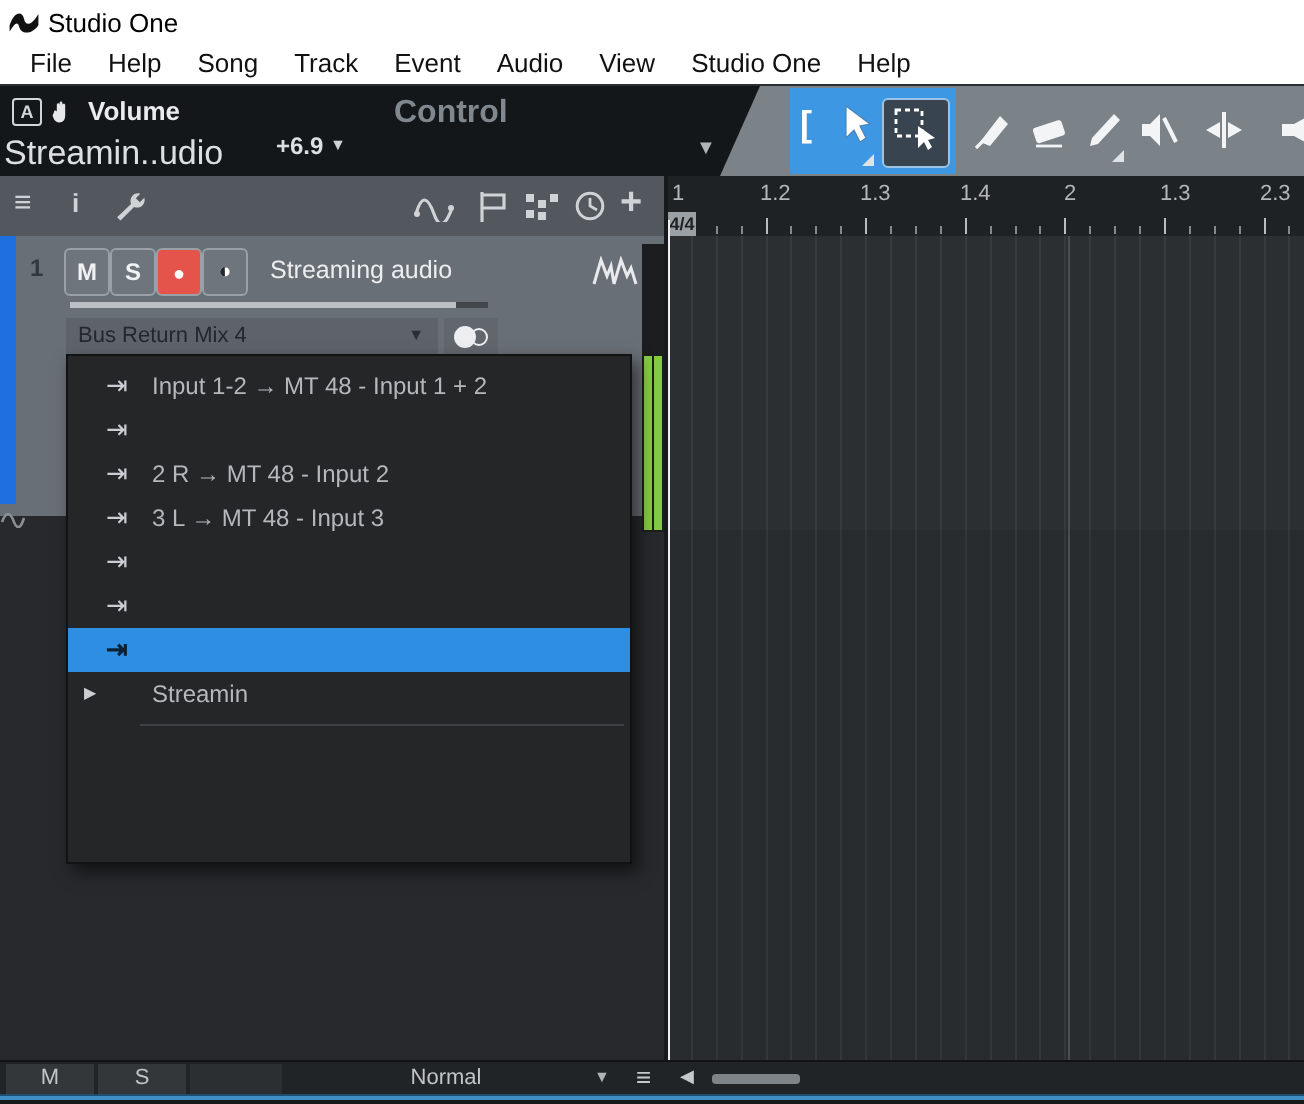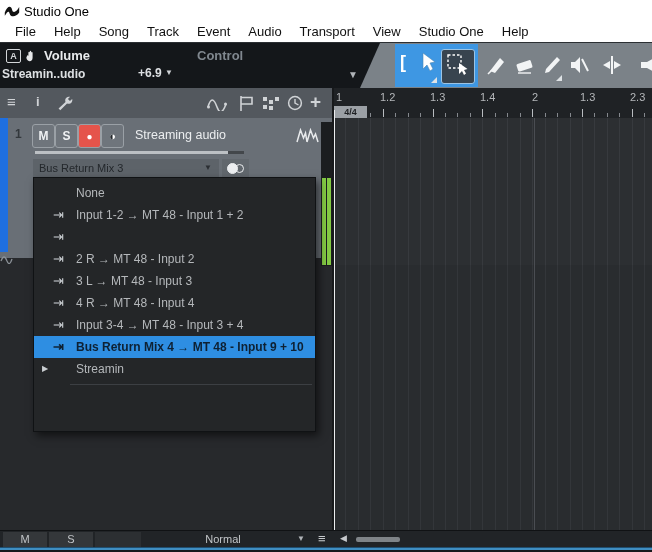--- a/index.html
+++ b/index.html
@@ -14,22 +14,22 @@
   .menubar .mi{font-size:13px;color:#111;padding:0 9px;line-height:20px;}
   .bar-divider{left:0;top:42px;width:652px;height:1px;background:#2b2f33;}
 
   
   .toolbar{left:0;top:43px;width:652px;height:45px;background:#7b8288;}
   .ctl-panel{left:0;top:0;width:380px;height:45px;background:#14171a;
              clip-path:polygon(0 0,380px 0,360px 45px,0 45px);}
   .abox{left:6px;top:6px;width:13px;height:12px;border:1px solid #d3d6d9;border-radius:2px;
         font-size:9px;font-weight:bold;color:#d3d6d9;text-align:center;line-height:12px;}
   .vol-label{left:44px;top:5px;font-size:13px;font-weight:bold;color:#e9ebed;}
-  .ctl-label{left:197px;top:5px;font-size:13px;font-weight:bold;color:#80888f;}
-  .trk-label{left:2px;top:24px;font-size:12px;font-weight:bold;color:#dde0e3;text-align:center;}
+  .ctl-label{left:197px;top:5px;font-size:16px;font-weight:bold;color:#80888f;}
+  .trk-label{left:2px;top:24px;font-size:17px;font-weight:normal;color:#dde0e3;text-align:center;}
   .val-label{left:138px;top:23px;font-size:12px;font-weight:bold;color:#dde0e3;}
   .val-caret{left:165px;top:25px;font-size:8px;color:#cfd3d6;}
   .big-caret{left:348px;top:26px;font-size:10px;color:#b0b4b8;}
   .tools-blue{left:395px;top:1px;width:83px;height:43px;background:#3e97e3;}
   .bracket-glyph{left:5px;top:8px;font-size:18px;color:#fff;font-weight:bold;}
   .range-tile{left:46px;top:5px;width:32px;height:33px;background:#38444f;border:1px solid #9cc4e4;border-radius:3px;}
   .tool-corner{width:0;height:0;border-left:6px solid transparent;border-bottom:6px solid #dfe3e6;}
   .gray-tool{top:11px;width:22px;height:22px;}
 
   
@@ -42,21 +42,21 @@
 
   
   .ruler{left:334px;top:88px;width:318px;height:30px;background:#1f2225;}
   .ruler .tick-minor{position:absolute;bottom:1px;left:0;right:0;height:4px;
       background:repeating-linear-gradient(to right,transparent 0 11.45px,#85898e 11.45px 12.45px);}
   .ruler .tick-major{position:absolute;bottom:1px;left:0;right:0;height:8px;
       background:repeating-linear-gradient(to right,transparent 0 48.8px,#b9bdc1 48.8px 49.8px);}
   .ruler .rlabel{position:absolute;top:3px;font-size:11px;color:#b4b7ba;}
   .t0{left:2px;color:#d9dcdf;} .t1{left:46px;} .t2{left:96px;} .t3{left:146px;}
   .t4{left:198px;color:#d9dcdf;} .t5{left:246px;} .t6{left:296px;}
-  .sig-badge{left:334px;top:106px;width:33px;height:12px;background:#9ba0a5;color:#1d1f22;
+  .sig-badge{left:334px;top:106px;width:14px;height:12px;background:#9ba0a5;color:#1d1f22;
              font-size:9px;font-weight:bold;text-align:center;line-height:12px;}
 
   
   .lane-upper{left:334px;top:118px;width:318px;height:147px;
       background:repeating-linear-gradient(to right,#2c2f32 0 11.45px,#373a3e 11.45px 12.45px);}
   .lane-lower{left:334px;top:265px;width:318px;height:265px;
       background:repeating-linear-gradient(to right,#292c2f 0 11.45px,#33363a 11.45px 12.45px);}
   .barline{left:534px;top:118px;width:1px;height:412px;background:#4a4d52;}
   .playhead{left:334px;top:110px;width:1px;height:420px;background:#eceef0;z-index:6;}
 
@@ -122,21 +122,20 @@
     <span class="abs title-text">Studio One</span>
   </div>
 
   <div class="abs menubar">
     <span class="mi">File</span>
     <span class="mi">Help</span>
     <span class="mi">Song</span>
     <span class="mi">Track</span>
     <span class="mi">Event</span>
     <span class="mi">Audio</span>
-    <span class="mi">Transport</span>
     <span class="mi">View</span>
     <span class="mi">Studio One</span>
     <span class="mi">Help</span>
   </div>
   <div class="abs bar-divider"></div>
 
   <div class="abs toolbar">
     <div class="abs ctl-panel">
       <span class="abs abox">A</span>
       <svg class="abs" style="left:23px;top:5px" width="16" height="16" viewBox="0 0 16 16">
@@ -250,68 +249,62 @@
     <div class="tbtn" style="left:101px;">
       <span class="mon-stack"><span class="mon-w">●</span><span class="mon-d">◐</span></span>
     </div>
     <span class="abs trk-name">Streaming audio</span>
     <svg class="abs" style="left:296px;top:10px" width="23" height="15" viewBox="0 0 23 15">
       <path d="M1 14 L4.5 2 L7.5 10 L9.5 5 L11 14 M11 14 L14.5 2 L17.5 10 L19.5 6 L22 14" stroke="#e8eaec" stroke-width="1.5" fill="none"></path>
     </svg>
     <div class="abs vslider-l"></div>
     <div class="abs vslider-d"></div>
     <div class="abs input-chip">
-      <span>Bus Return Mix 3</span>
+      <span>Bus Return Mix 4</span>
       <span class="chip-caret">▼</span>
     </div>
     <div class="abs toggle-chip">
       <span class="tg1"></span>
       <span class="tg2"></span>
     </div>
   </div>
 
   <div class="abs meter">
     <div class="mbar b1"></div>
     <div class="mbar b2"></div>
   </div>
 
   <svg class="abs auto-curve" width="13" height="9" viewBox="0 0 13 9">
     <path d="M1 6 q3-8 6 0 q2.5 6 5-2" stroke="#8a9096" stroke-width="1.3" fill="none"></path>
   </svg>
 
   <div class="abs popup">
     <div class="mrow">
-      <span>None</span>
-    </div>
-    <div class="mrow">
       <span class="ric">⇥</span>
       <span>Input 1-2 → MT 48 - Input 1 + 2</span>
     </div>
     <div class="mrow">
       <span class="ric">⇥</span>
     </div>
     <div class="mrow">
       <span class="ric">⇥</span>
       <span>2 R → MT 48 - Input 2</span>
     </div>
     <div class="mrow">
       <span class="ric">⇥</span>
       <span>3 L → MT 48 - Input 3</span>
     </div>
     <div class="mrow">
       <span class="ric">⇥</span>
-      <span>4 R → MT 48 - Input 4</span>
-    </div>
-    <div class="mrow">
-      <span class="ric">⇥</span>
-      <span>Input 3-4 → MT 48 - Input 3 + 4</span>
+    </div>
+    <div class="mrow">
+      <span class="ric">⇥</span>
     </div>
     <div class="mrow sel">
       <span class="ric">⇥</span>
-      <span>Bus Return Mix 4 → MT 48 - Input 9 + 10</span>
     </div>
     <div class="mrow">
       <span class="subcaret">▶</span>
       <span>Streamin</span>
     </div>
     <div class="msep"></div>
   </div>
 
   <div class="abs bottom-bar"></div>
   <div class="abs bcell" style="left:3px;width:44px;">M</div>

